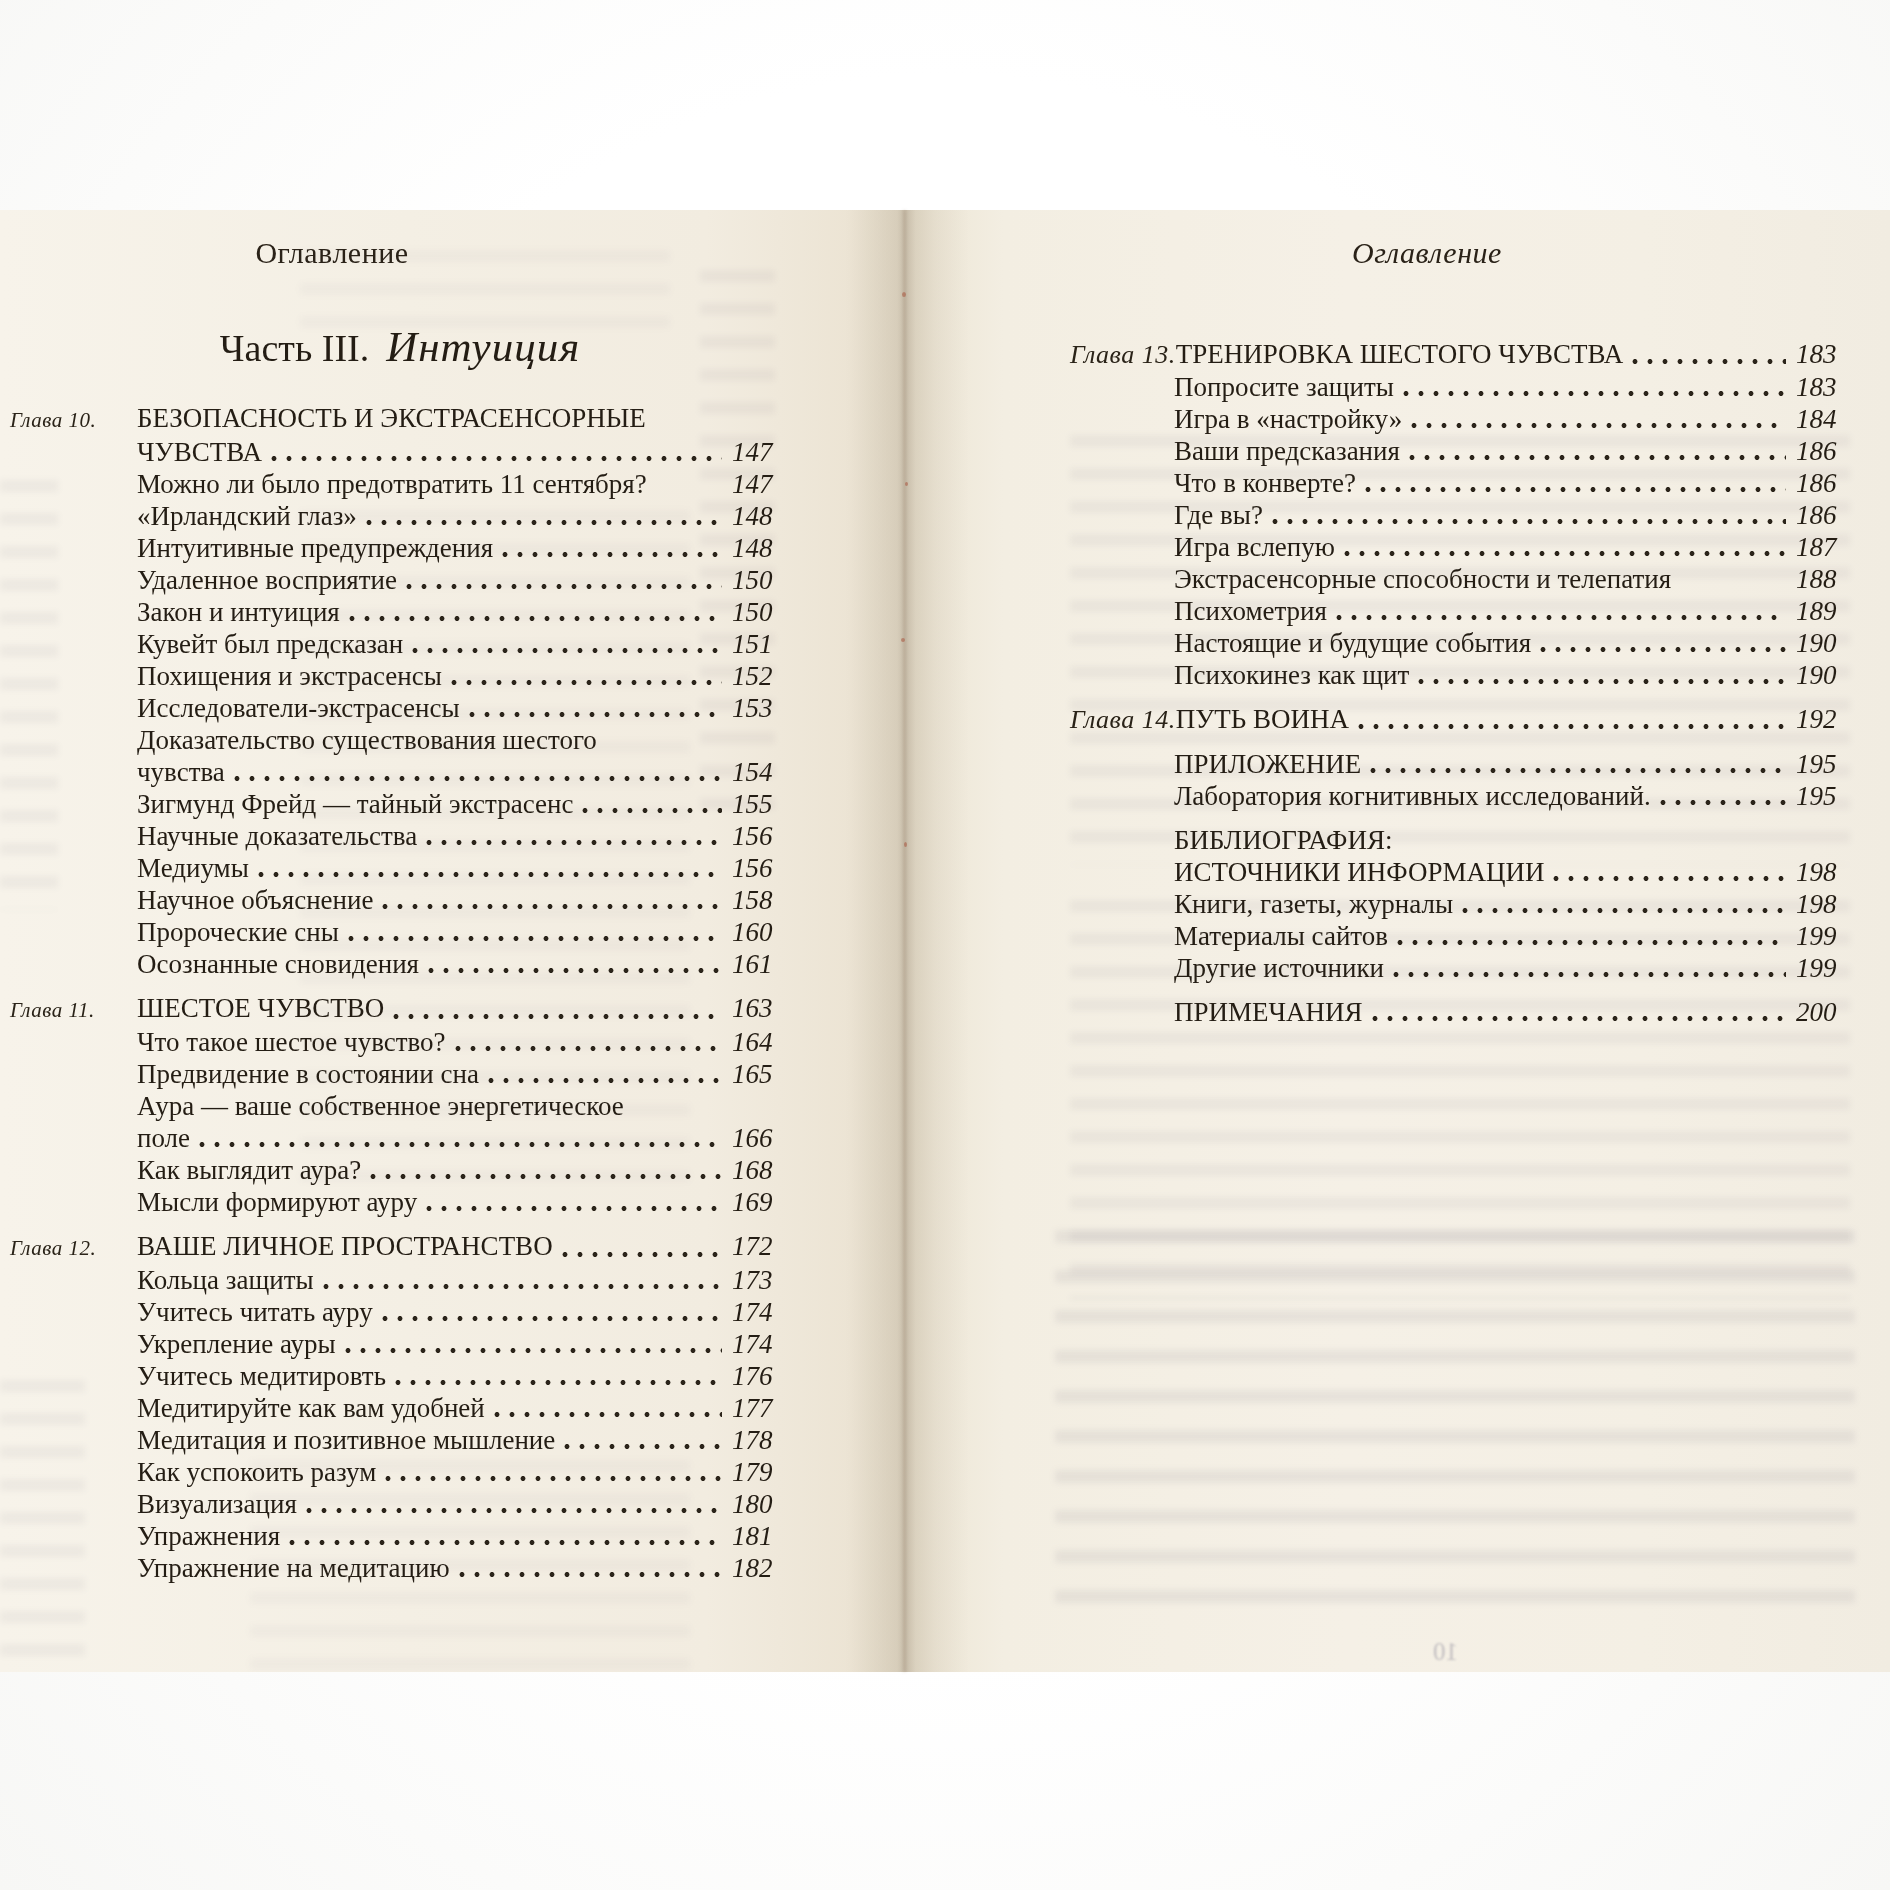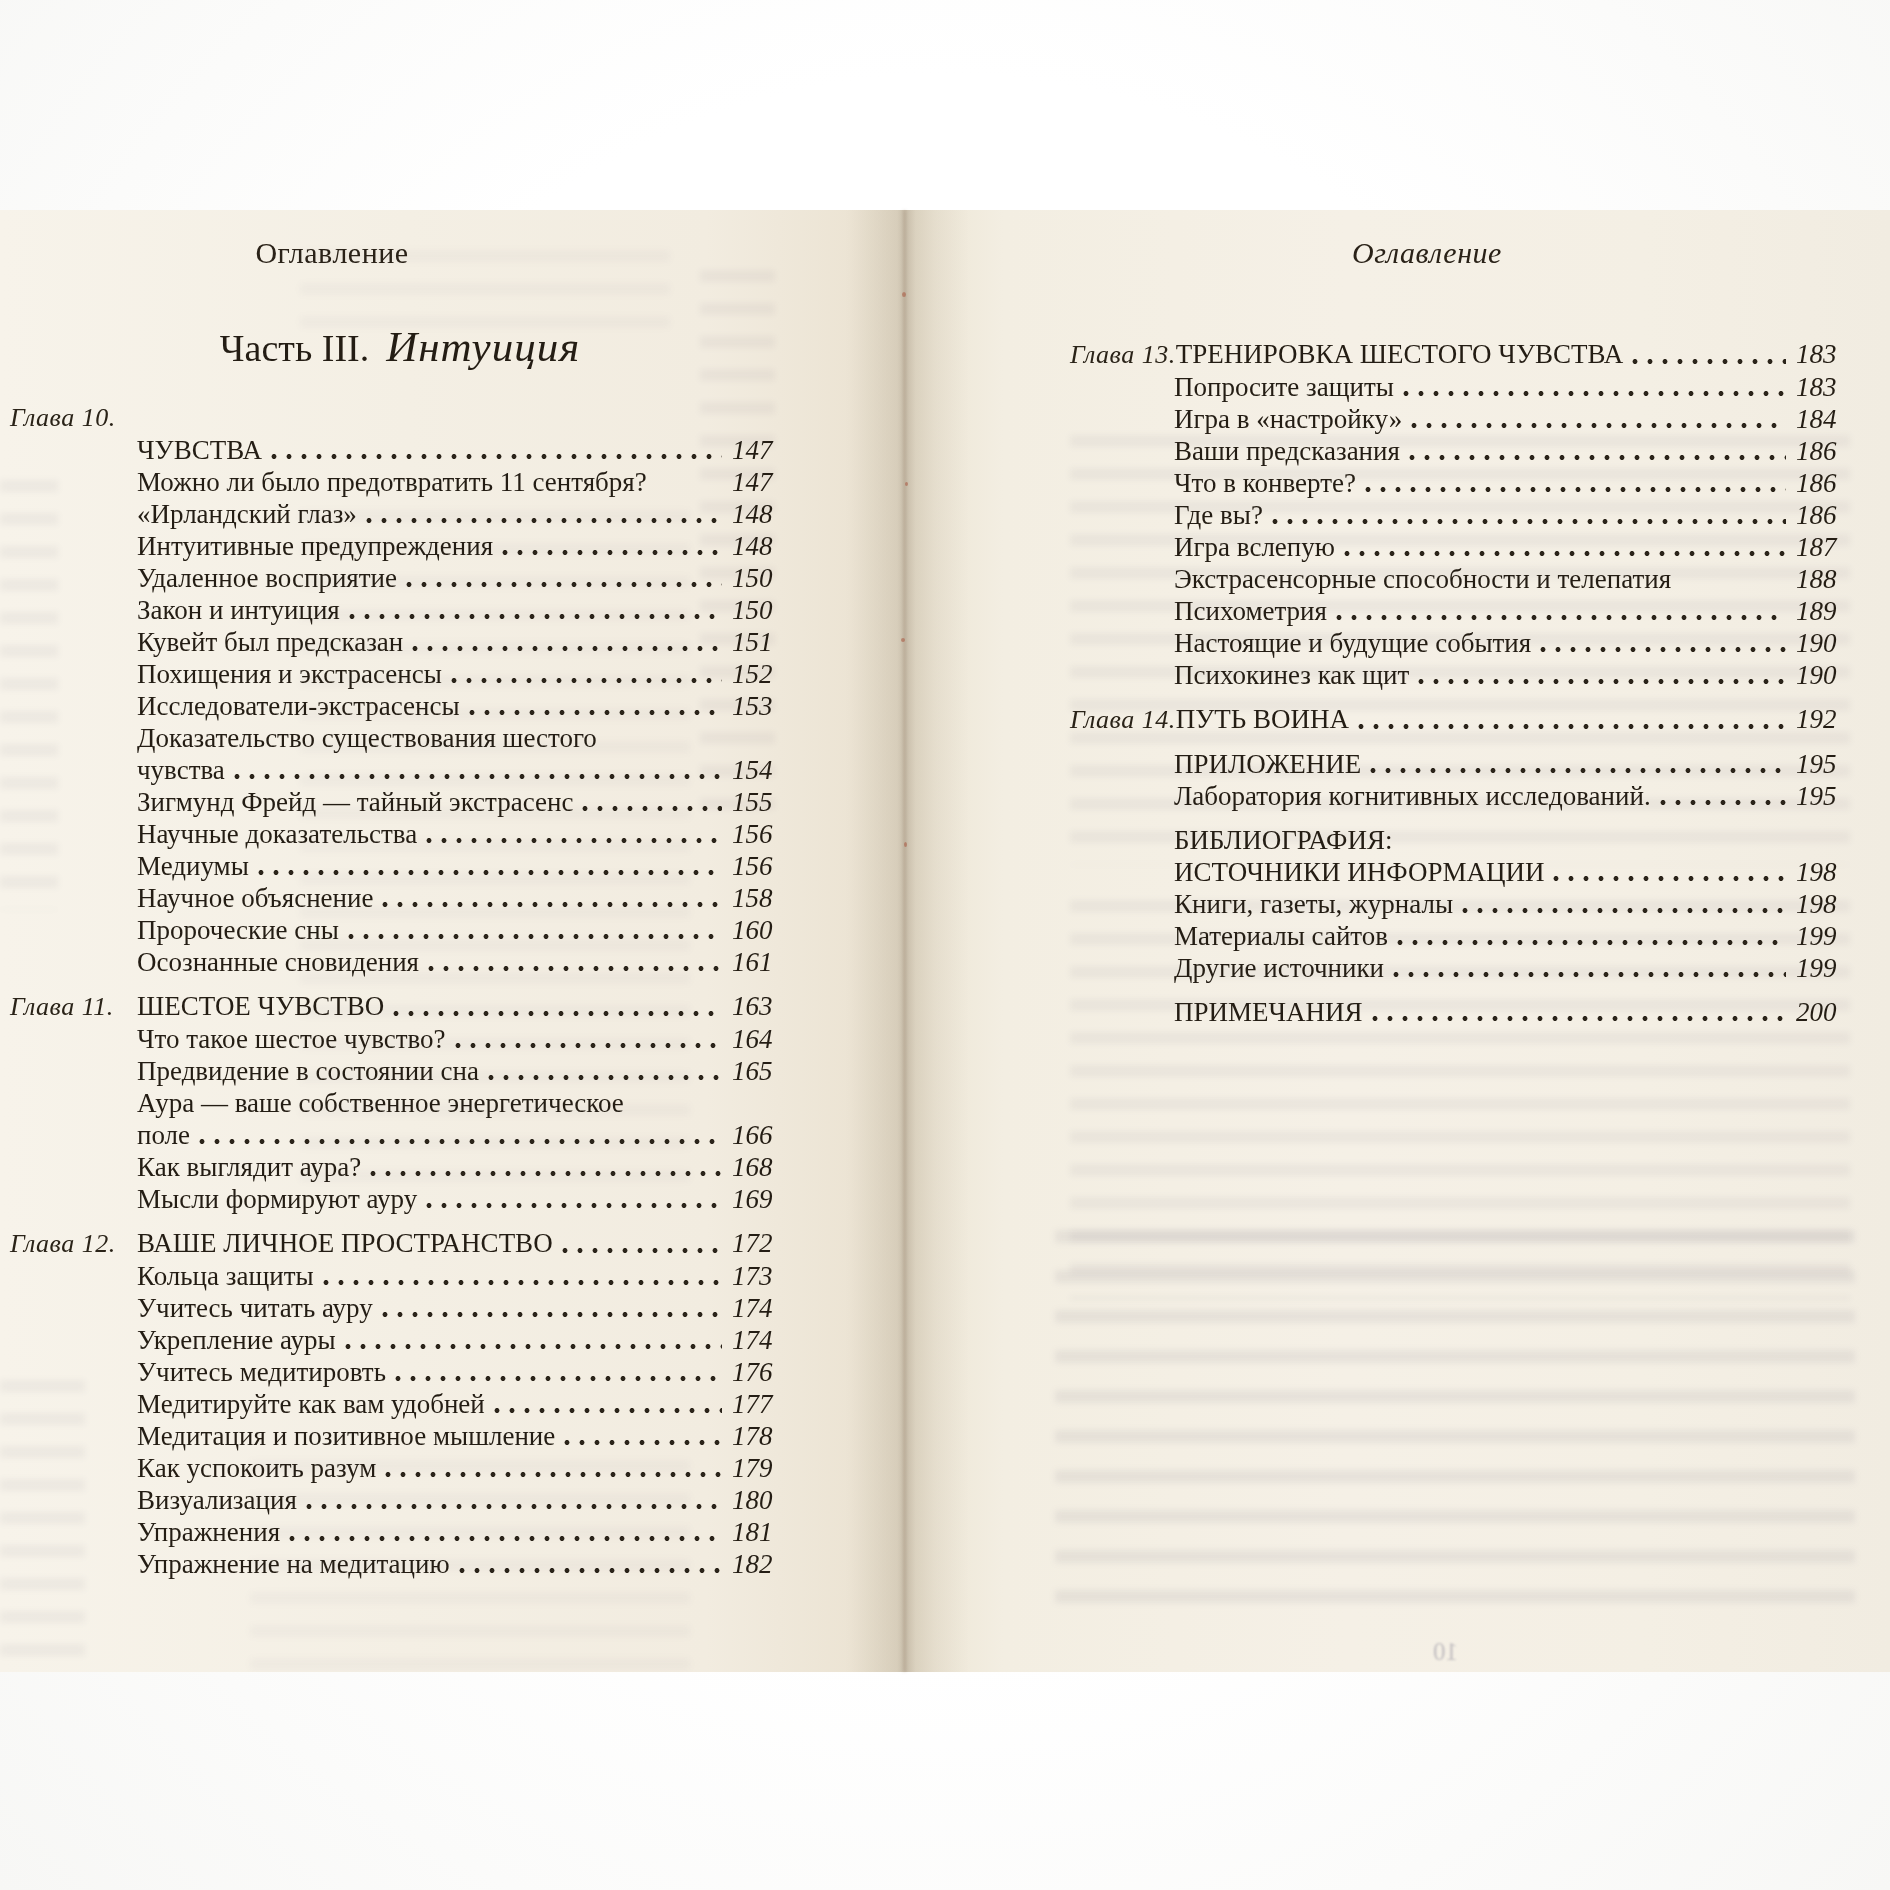--- a/index.html
+++ b/index.html
@@ -43,21 +43,21 @@
   .part-prefix{font-size:38px;}
   .part-script{font-size:43px;font-style:italic;margin-left:13px;letter-spacing:1px;}
 
   .toc{position:absolute;font-size:27px;line-height:32px;}
   .toc-left{left:10px;top:192px;width:782px;}
   .toc-right{left:165px;top:128px;width:786px;}
 
   .toc-row{display:flex;align-items:baseline;}
   .toc-row.gap{margin-top:12px;}
   .chapter-label{
-    flex:0 0 127px;font-style:italic;font-size:26px;white-space:nowrap;
+    flex:0 0 127px;font-style:italic;font-size:21px;white-space:nowrap;
     letter-spacing:.5px;color:#2a2318;
   }
   .toc-right .chapter-label{flex-basis:104px;font-size:26px;}
   .entry-title{white-space:nowrap;}
   .dot-leader{
     flex:1 1 auto;align-self:flex-end;height:9px;margin:0 10px 5px 9px;min-width:0;
     background-image:radial-gradient(circle at 3px 4.5px,#2b241a 2.1px,rgba(0,0,0,0) 2.8px);
     background-size:15px 9px;background-repeat:repeat-x;background-position:0 50%;
   }
   .toc-row.no-dots .dot-leader{visibility:hidden;}
@@ -92,20 +92,21 @@
     <div class="page-header hl">Оглавление</div>
 
     <div class="part-heading">
       <span class="part-prefix">Часть III.</span>
       <span class="part-script">Интуиция</span>
     </div>
 
     <div class="toc toc-left">
         <div class="toc-row no-dots">
     <span class="chapter-label">Глава 10.</span>
+    <span class="entry-title">БЕЗОПАСНОСТЬ И ЭКСТРАСЕНСОРНЫЕ</span>
     <span class="dot-leader"></span>
     <span class="page-number"></span>
   </div>
         <div class="toc-row">
     <span class="chapter-label"></span>
     <span class="entry-title">ЧУВСТВА</span>
     <span class="dot-leader"></span>
     <span class="page-number">147</span>
   </div>
         <div class="toc-row no-dots">

